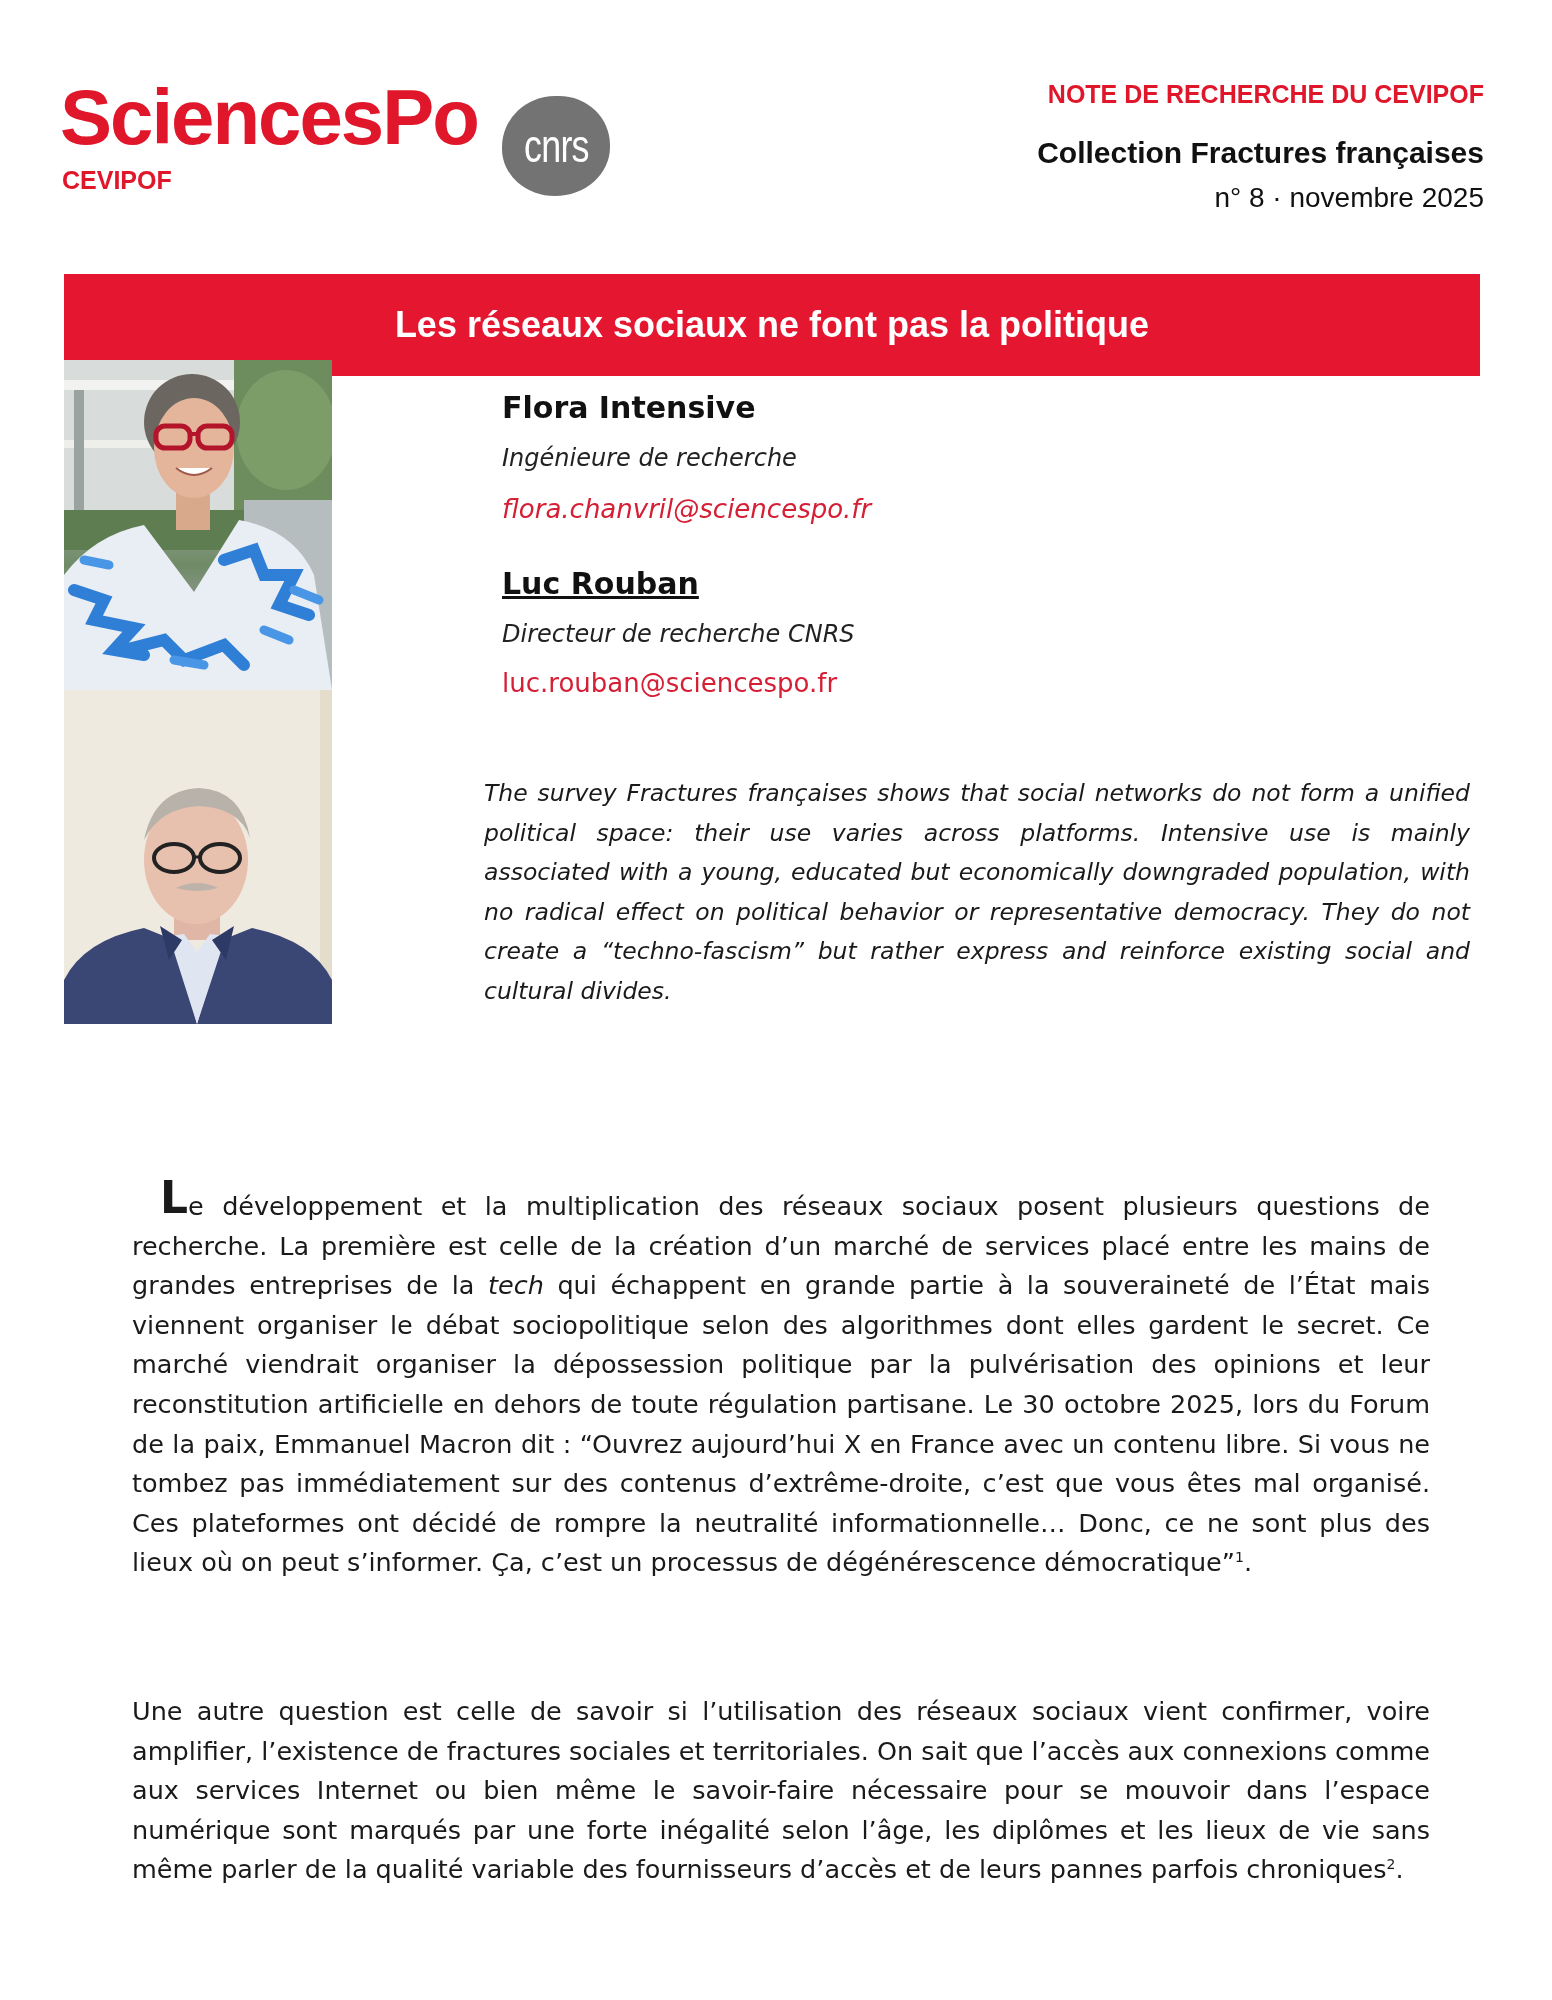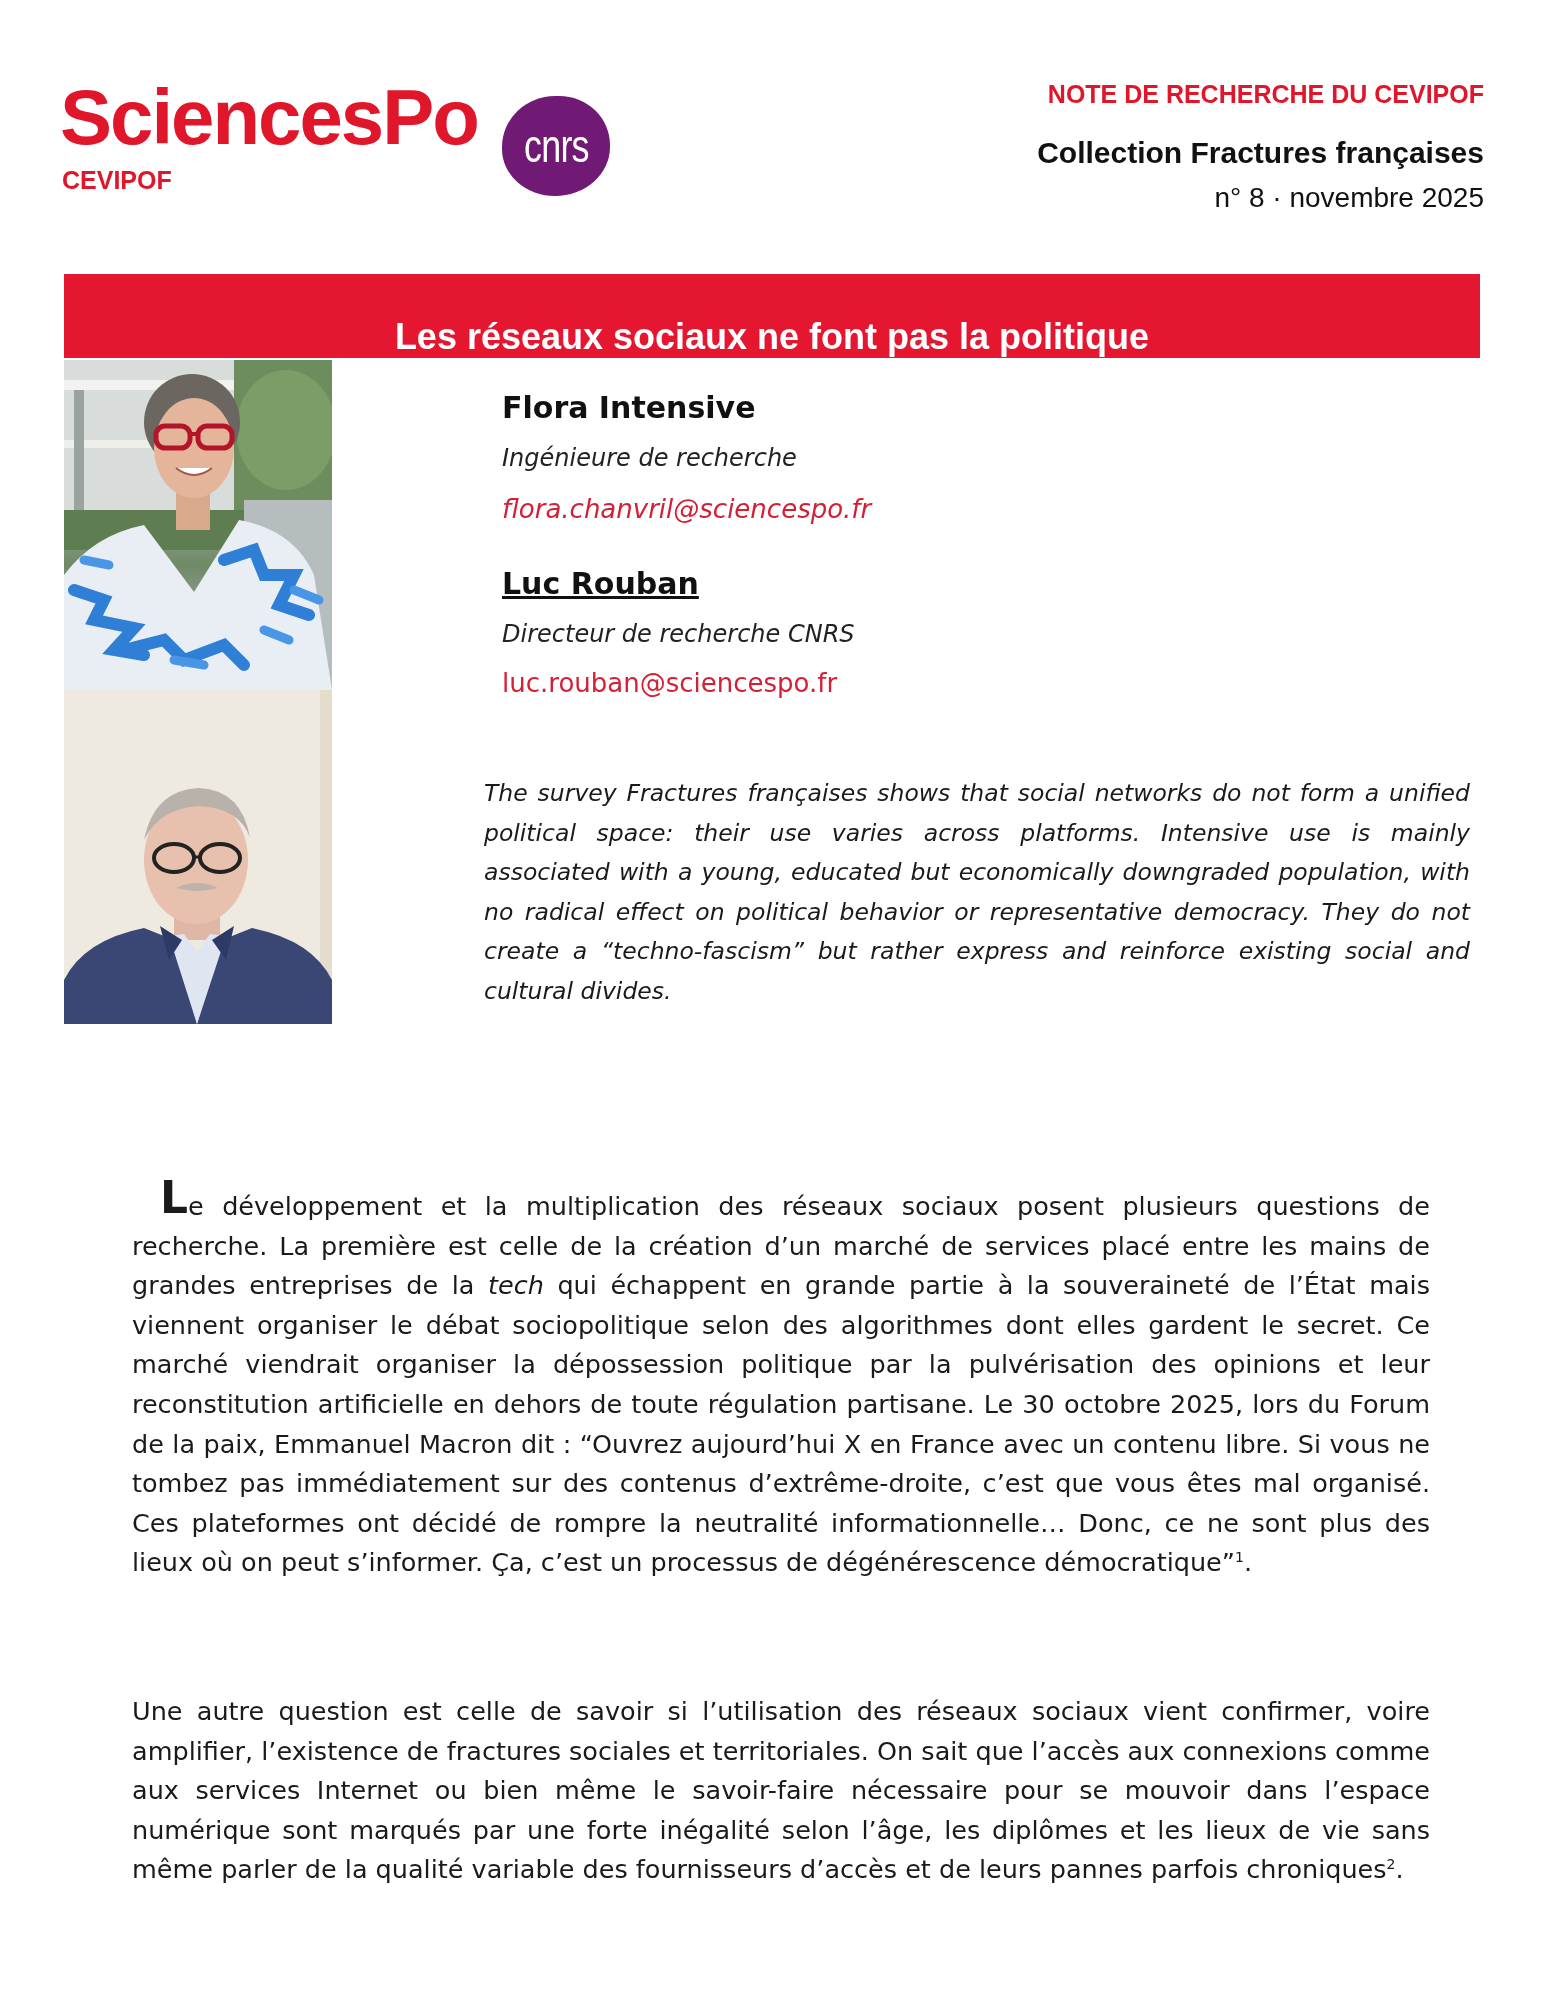--- a/index.html
+++ b/index.html
@@ -2,30 +2,30 @@
 <html><head>
 <meta charset="utf-8">
 <style>
   html, body { margin: 0; padding: 0; background: #ffffff; }
   body { width: 1552px; height: 2000px; position: relative; overflow: hidden; font-family: "DejaVu Sans", sans-serif; color: #1a1a1a; }
   .abs { position: absolute; }
 
   
   .sp-logo { left: 60px; top: 78px; font-family: "Liberation Sans", sans-serif; font-weight: bold; color: #e0162b; font-size: 78px; letter-spacing: -2px; line-height: 1; }
   .sp-sub { left: 62px; top: 168px; font-family: "Liberation Sans", sans-serif; font-weight: bold; color: #e0162b; font-size: 25px; line-height: 1; }
-  .cnrs { left: 502px; top: 96px; width: 108px; height: 100px; background: #701a75; border-radius: 50% 48% 52% 50% / 52% 50% 50% 48%; display: flex; align-items: center; justify-content: center; }
+  .cnrs { left: 502px; top: 96px; width: 108px; height: 100px; background: #737373; border-radius: 50% 48% 52% 50% / 52% 50% 50% 48%; display: flex; align-items: center; justify-content: center; }
   .cnrs span { color: #ffffff; font-family: "Liberation Sans", sans-serif; font-size: 46px; letter-spacing: -1px; transform: scaleX(0.78); display: inline-block; }
 
   
   .note-title { right: 68px; top: 80px; font-family: "Liberation Sans", sans-serif; font-weight: bold; font-size: 25px; color: #e0162b; text-align: right; white-space: nowrap; }
   .collection { right: 68px; top: 136px; font-family: "Liberation Sans", sans-serif; font-weight: bold; font-size: 30px; color: #111; text-align: right; white-space: nowrap; }
   .issue { right: 68px; top: 182px; font-family: "Liberation Sans", sans-serif; font-size: 28px; color: #111; text-align: right; white-space: nowrap; }
 
   
-  .banner { left: 64px; top: 274px; width: 1416px; height: 84px; background: #e5162f; display: flex; align-items: flex-end; justify-content: center; }
+  .banner { left: 64px; top: 274px; width: 1416px; height: 102px; background: #e5162f; display: flex; align-items: center; justify-content: center; }
   .banner h1 { margin: 0; color: #fff; font-family: "Liberation Sans", sans-serif; font-weight: bold; font-size: 36px; }
 
   
   .photo { left: 64px; width: 268px; overflow: hidden; }
   .photo1 { top: 360px; height: 330px; background: linear-gradient(180deg, #c9cfcf 0%, #a9b3ad 40%, #6f8a66 62%, #8e9a8f 75%, #b9c0c2 100%); }
   .photo2 { top: 690px; height: 334px; background: #efeae0; }
 
   
   .author-name { left: 502px; font-family: "DejaVu Sans", sans-serif; font-weight: bold; font-size: 30px; color: #111; }
   .author-role { left: 502px; font-family: "DejaVu Sans", sans-serif; font-style: italic; font-size: 24px; color: #222; }

